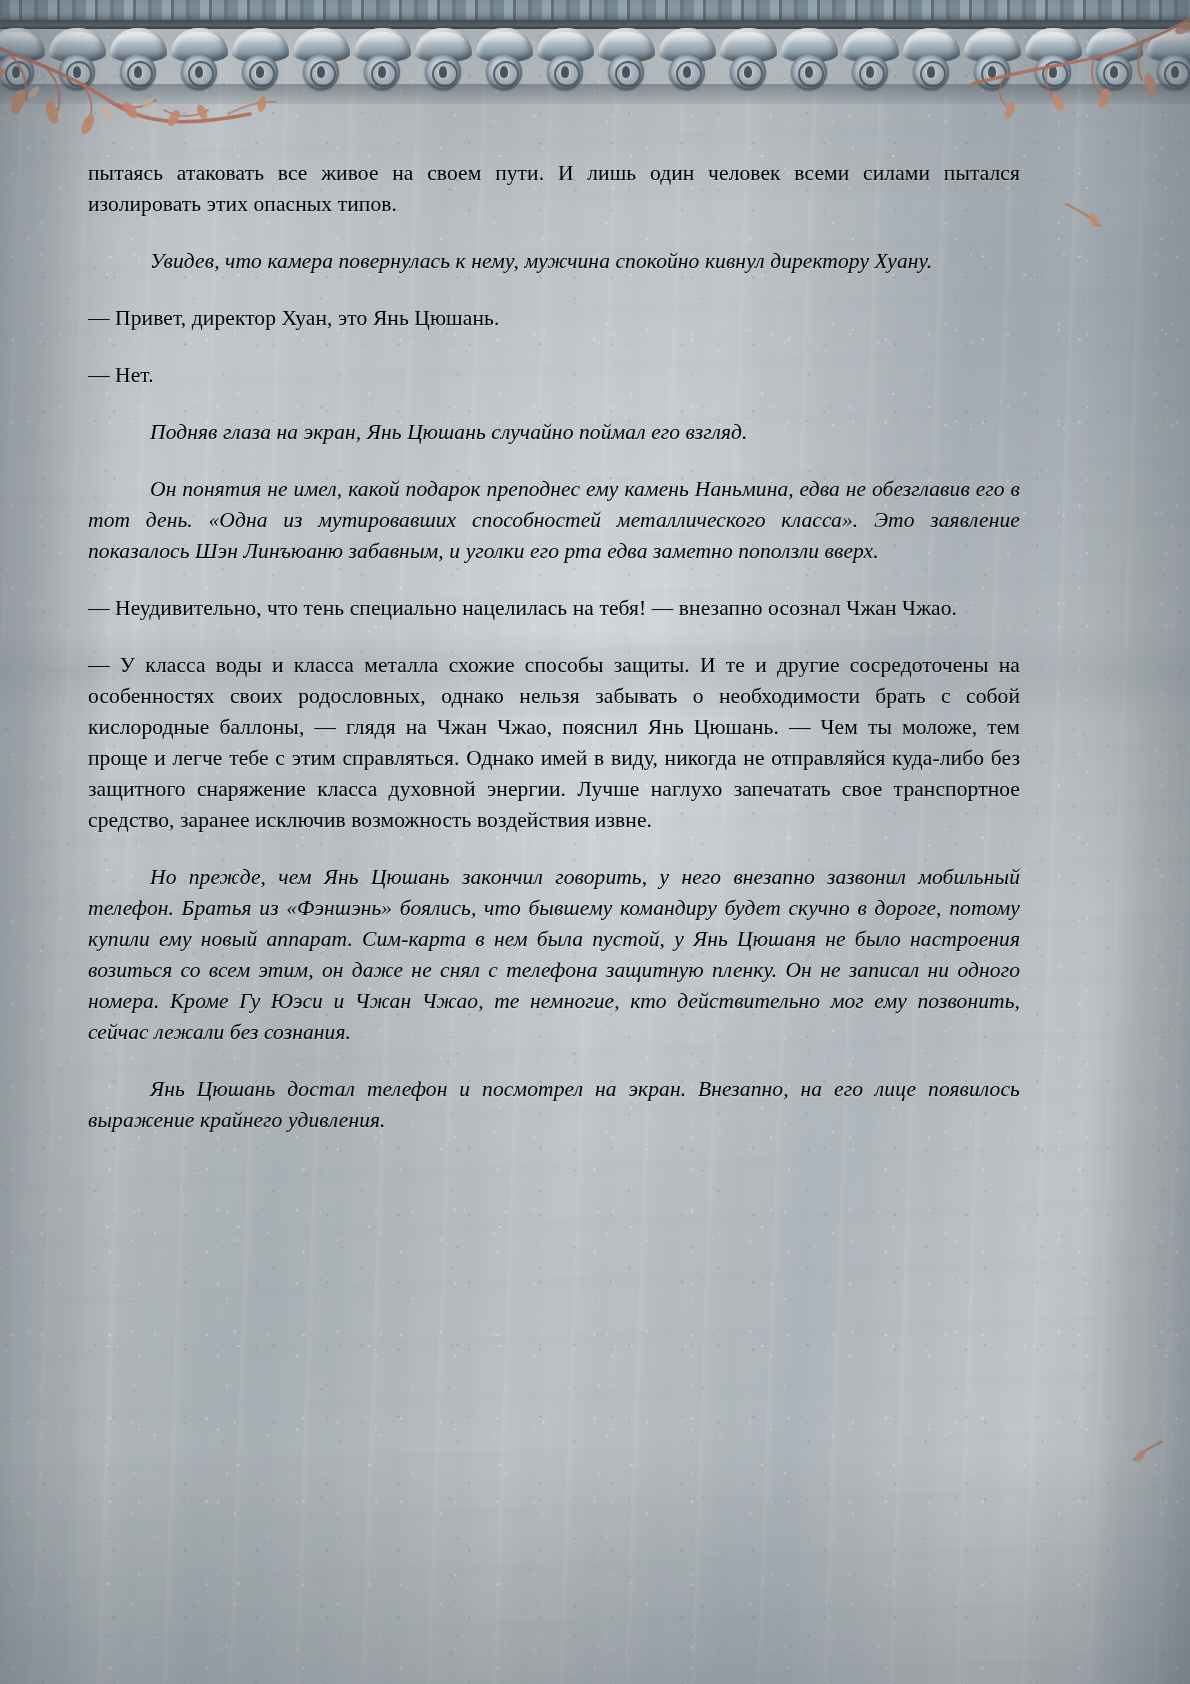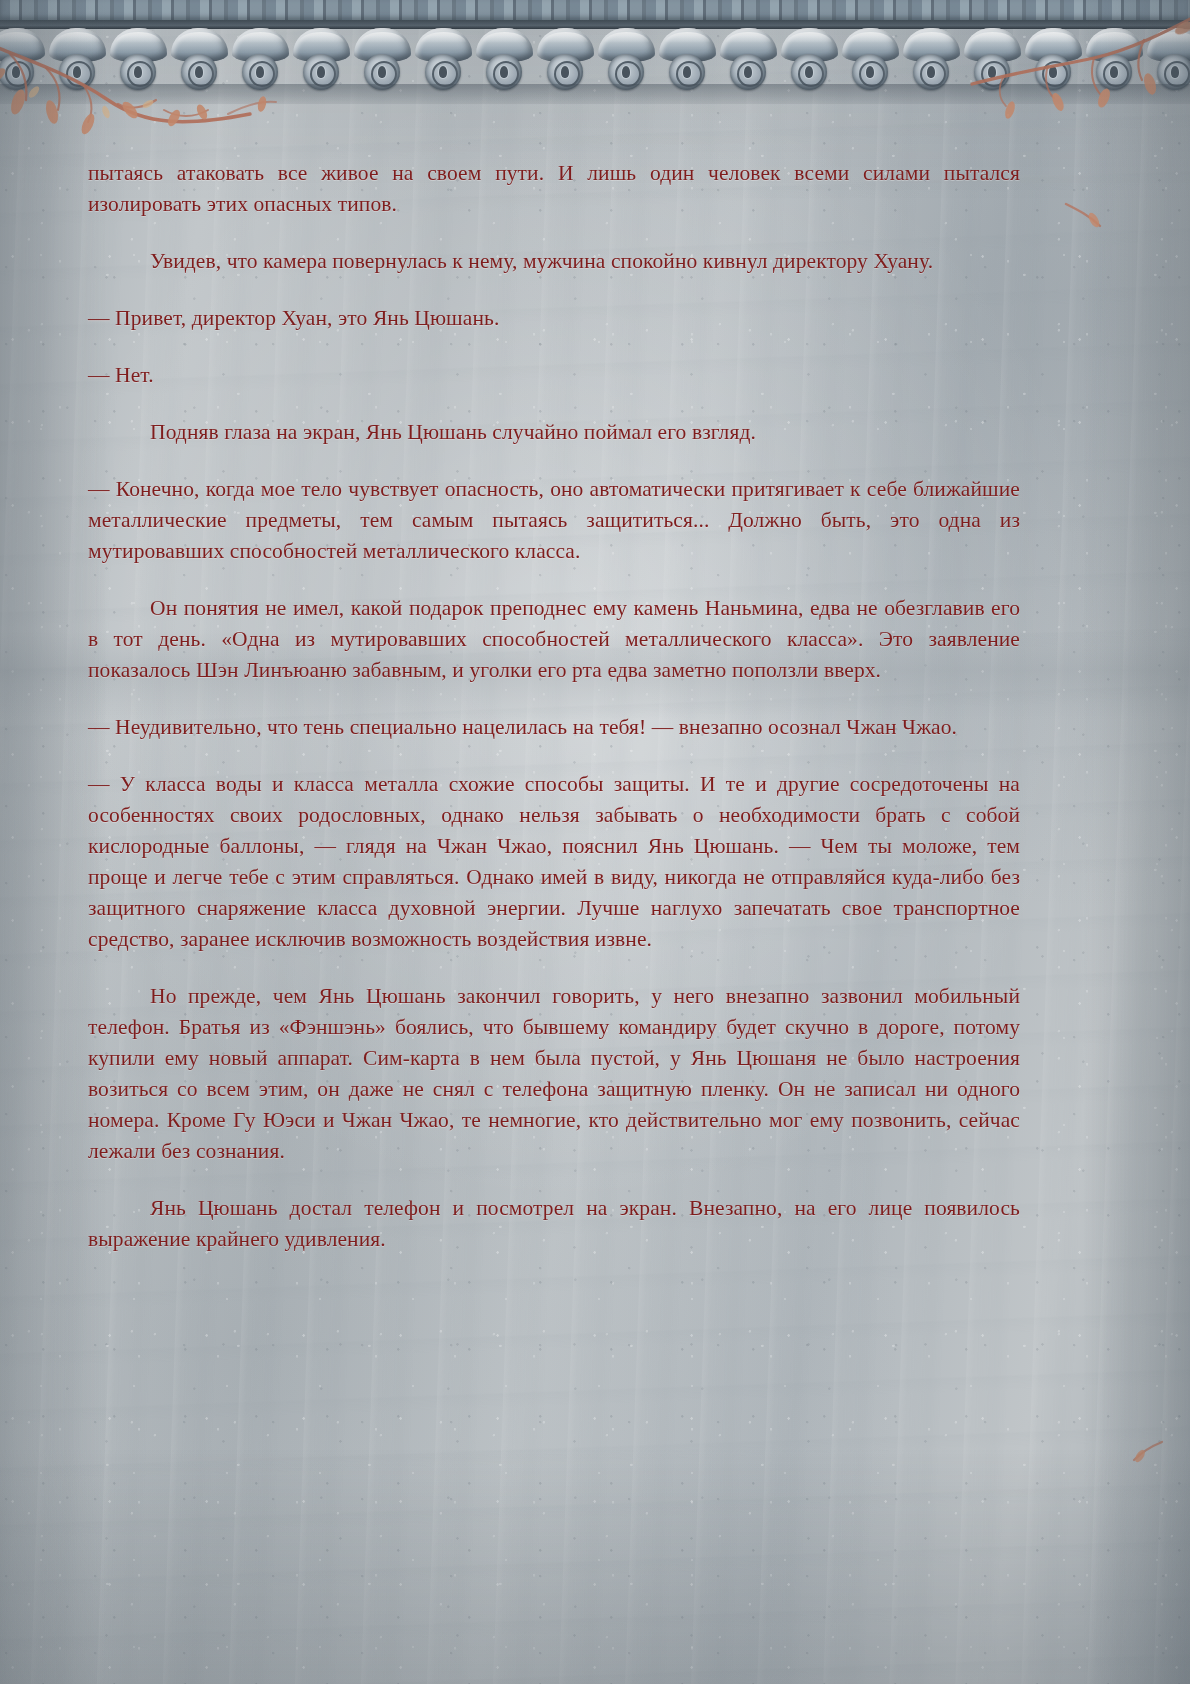--- a/index.html
+++ b/index.html
@@ -163,28 +163,28 @@
   .content {
     position: absolute;
     left: 88px;
     top: 158px;
     width: 932px;
   }
   p.para {
     margin: 0 0 26px 0;
     font-size: 21.5px;
     line-height: 31px;
-    color: #7f1d1d;
+    color: #000000;
     text-align: justify;
     text-justify: inter-word;
     letter-spacing: .1px;
     text-shadow: 0 1px 0 rgba(255,255,255,.28);
   }
   p.para:last-child { margin-bottom: 16px; }
-  p.indent { text-indent: 62px; }
+  p.indent { text-indent: 62px; font-style: italic; }
 </style>
 </head>
 <body>
 
 <div id="page">
 
   <div class="wall-base"></div>
   <div class="wall-noise"></div>
   <div class="wall-streaks"></div>
   <div class="wall-band"></div>
@@ -332,21 +332,20 @@
   </svg>
 
   <div class="wall-vignette"></div>
 
   <div class="content" id="body-text">
       <p class="para">пытаясь атаковать все живое на своем пути. И лишь один человек всеми силами пытался изолировать этих опасных типов.</p>
       <p class="para indent">Увидев, что камера повернулась к нему, мужчина спокойно кивнул директору Хуану.</p>
       <p class="para">— Привет, директор Хуан, это Янь Цюшань.</p>
       <p class="para">— Нет.</p>
       <p class="para indent">Подняв глаза на экран, Янь Цюшань случайно поймал его взгляд.</p>
-      <p class="para">— Конечно, когда мое тело чувствует опасность, оно автоматически притягивает к себе ближайшие металлические предметы, тем самым пытаясь защититься... Должно быть, это одна из мутировавших способностей металлического класса.</p>
       <p class="para indent">Он понятия не имел, какой подарок преподнес ему камень Наньмина, едва не обезглавив его в тот день. «Одна из мутировавших способностей металлического класса». Это заявление показалось Шэн Линъюаню забавным, и уголки его рта едва заметно поползли вверх.</p>
       <p class="para">— Неудивительно, что тень специально нацелилась на тебя! — внезапно осознал Чжан Чжао.</p>
       <p class="para">— У класса воды и класса металла схожие способы защиты. И те и другие сосредоточены на особенностях своих родословных, однако нельзя забывать о необходимости брать с собой кислородные баллоны, — глядя на Чжан Чжао, пояснил Янь Цюшань. — Чем ты моложе, тем проще и легче тебе с этим справляться. Однако имей в виду, никогда не отправляйся куда-либо без защитного снаряжение класса духовной энергии. Лучше наглухо запечатать свое транспортное средство, заранее исключив возможность воздействия извне.</p>
       <p class="para indent">Но прежде, чем Янь Цюшань закончил говорить, у него внезапно зазвонил мобильный телефон. Братья из «Фэншэнь» боялись, что бывшему командиру будет скучно в дороге, потому купили ему новый аппарат. Сим-карта в нем была пустой, у Янь Цюшаня не было настроения возиться со всем этим, он даже не снял с телефона защитную пленку. Он не записал ни одного номера. Кроме Гу Юэси и Чжан Чжао, те немногие, кто действительно мог ему позвонить, сейчас лежали без сознания.</p>
       <p class="para indent">Янь Цюшань достал телефон и посмотрел на экран. Внезапно, на его лице появилось выражение крайнего удивления.</p>
     </div>
 
 </div>
 
 </body></html>

